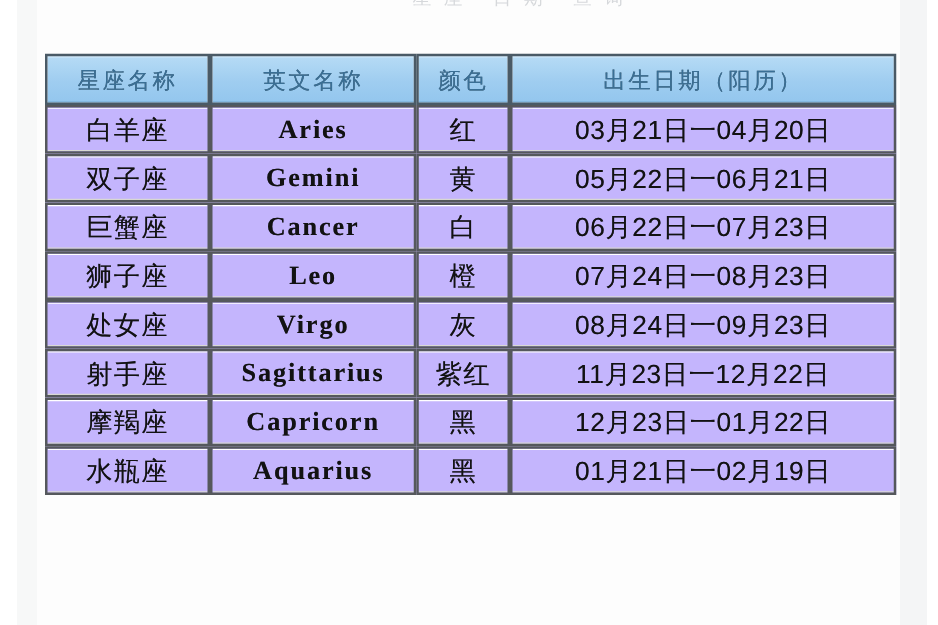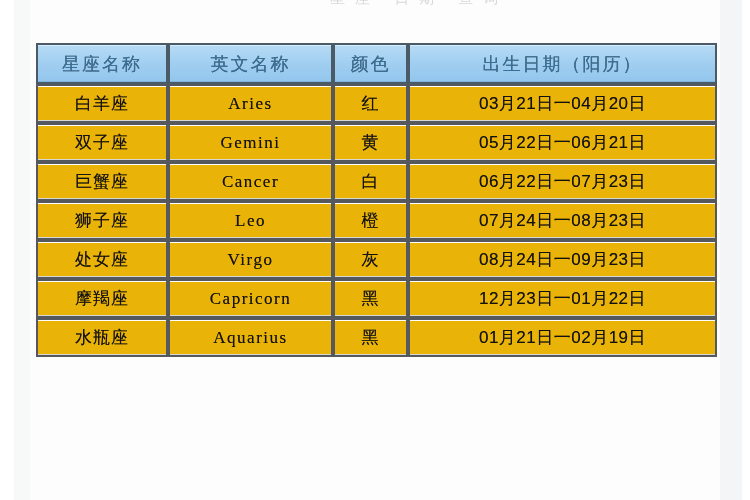--- a/index.html
+++ b/index.html
@@ -62,23 +62,23 @@
     width: 681px;
     table-layout: fixed;
   }
 
   table.zodiac td {
     border: 2px solid #55585c;
     padding: 0;
     height: 35px;
     text-align: center;
     vertical-align: middle;
-    font-size: 17px;
+    font-size: 21px;
     color: #121212;
-    background: #eab308;
+    background: #c4b5fd;
     box-shadow: inset 0 1px 0 #ffffff, inset 0 -1px 0 #d8d8d2;
     
     text-shadow: 0 0 .35px rgba(0,0,0,.55);
   }
 
   table.zodiac thead td {
     height: 37px;
     background: linear-gradient(180deg, #b6dbf5 0%, #9fcdf0 55%, #93c6ee 100%);
     color: #3a6f95;
     font-size: 18px;
@@ -88,21 +88,21 @@
     font-family: Liberation Serif, serif;
   }
 
   
   col.c-name  { width: 132px; }
   col.c-en    { width: 165px; }
   col.c-color { width: 75px; }
   col.c-date  { width: 309px; }
 
   .cell-name  { letter-spacing: 1px; }
-  .cell-en    { font-family: "Liberation Serif", "DejaVu Serif", serif; font-size: 16px; letter-spacing: 1.5px; }
+  .cell-en    { font-family: "Liberation Serif", "DejaVu Serif", serif; font-size: 16px; letter-spacing: 1.5px; font-weight: bold; }
   .cell-color { letter-spacing: 1px; }
   .cell-date  { letter-spacing: .5px; font-size: 16px; }
 
   
 </style>
 </head>
 <body>
 
 <div id="page"></div>
 
@@ -151,20 +151,26 @@
           <td class="cell-color">橙</td>
           <td class="cell-date">07月24日一08月23日</td>
         </tr>
         <tr>
           <td class="cell-name">处女座</td>
           <td class="cell-en">Virgo</td>
           <td class="cell-color">灰</td>
           <td class="cell-date">08月24日一09月23日</td>
         </tr>
         <tr>
+          <td class="cell-name">射手座</td>
+          <td class="cell-en">Sagittarius</td>
+          <td class="cell-color">紫红</td>
+          <td class="cell-date">11月23日一12月22日</td>
+        </tr>
+        <tr>
           <td class="cell-name">摩羯座</td>
           <td class="cell-en">Capricorn</td>
           <td class="cell-color">黑</td>
           <td class="cell-date">12月23日一01月22日</td>
         </tr>
         <tr>
           <td class="cell-name">水瓶座</td>
           <td class="cell-en">Aquarius</td>
           <td class="cell-color">黑</td>
           <td class="cell-date">01月21日一02月19日</td>

